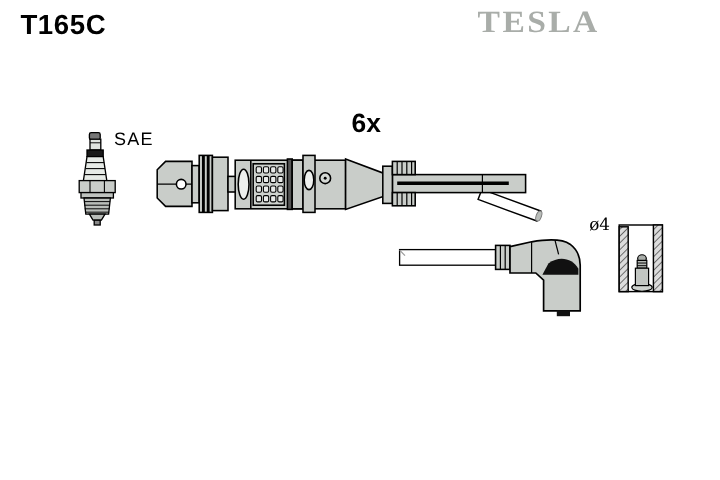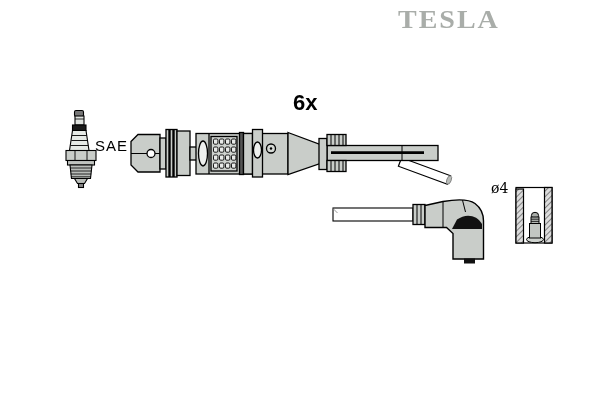--- a/index.html
+++ b/index.html
@@ -21,39 +21,40 @@
   }
   .brand{
     position:absolute;left:398px;top:5px;
     font-family:"Liberation Serif",serif;
     font-size:28px;font-weight:bold;letter-spacing:2px;
     color:#a9ada9;
     transform:scaleY(.92);transform-origin:top left;
   }
   .lbl-sae{
     position:absolute;left:95px;top:108px;
-    font-size:15px;letter-spacing:1px;margin-top:29px;
+    font-size:15px;letter-spacing:1px;
   }
   .lbl-qty{
     position:absolute;left:293px;top:90px;
     font-size:22px;
     font-weight:bold;
   }
   .lbl-dia{
     position:absolute;left:491px;top:180px;
     font-family:"DejaVu Serif",serif;
     font-size:14px;font-weight:normal;
   }
   svg.drawing{position:absolute;left:0;top:0;}
 </style>
 </head>
 <body>
 
 <div class="canvas">
 
+  <div class="part-number">T165C</div>
   <div class="brand">TESLA</div>
   <div class="lbl-sae">SAE</div>
   <div class="lbl-qty">6x</div>
   <div class="lbl-dia">ø4</div>
 
   <svg class="drawing" width="600" height="400" viewBox="0 0 600 400">
     <defs>
       <pattern id="hatch" width="4" height="4" patternUnits="userSpaceOnUse" patternTransform="rotate(45)">
         <rect width="4" height="4" fill="#dcdcdc"></rect>
         <line x1="0" y1="0" x2="0" y2="4" stroke="#333" stroke-width="1.1"></line>

